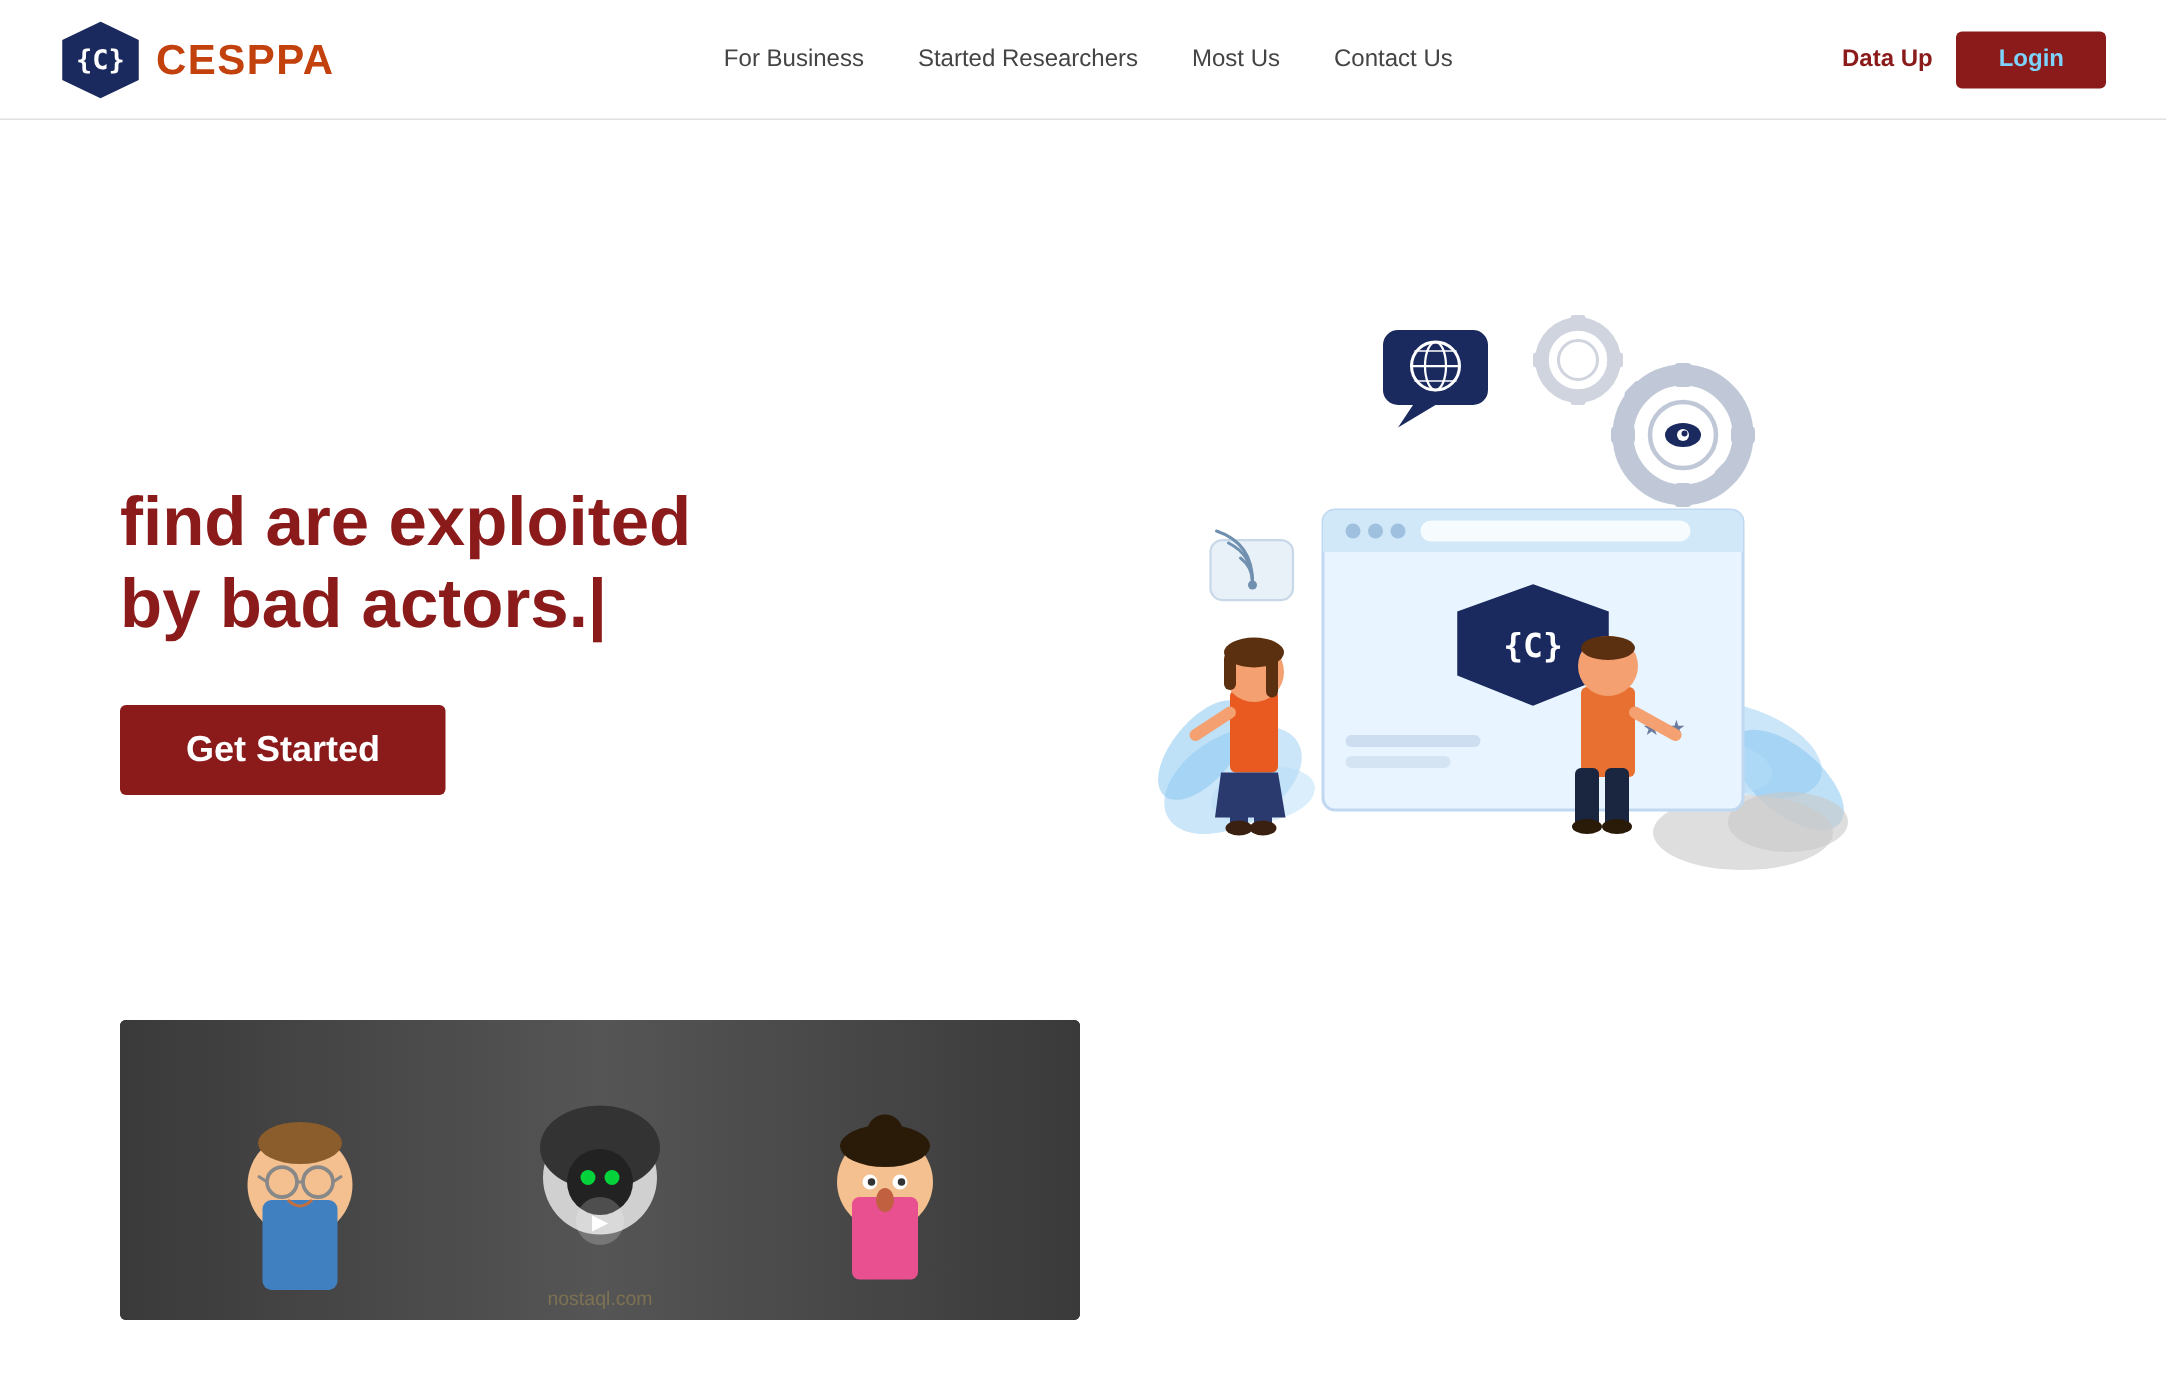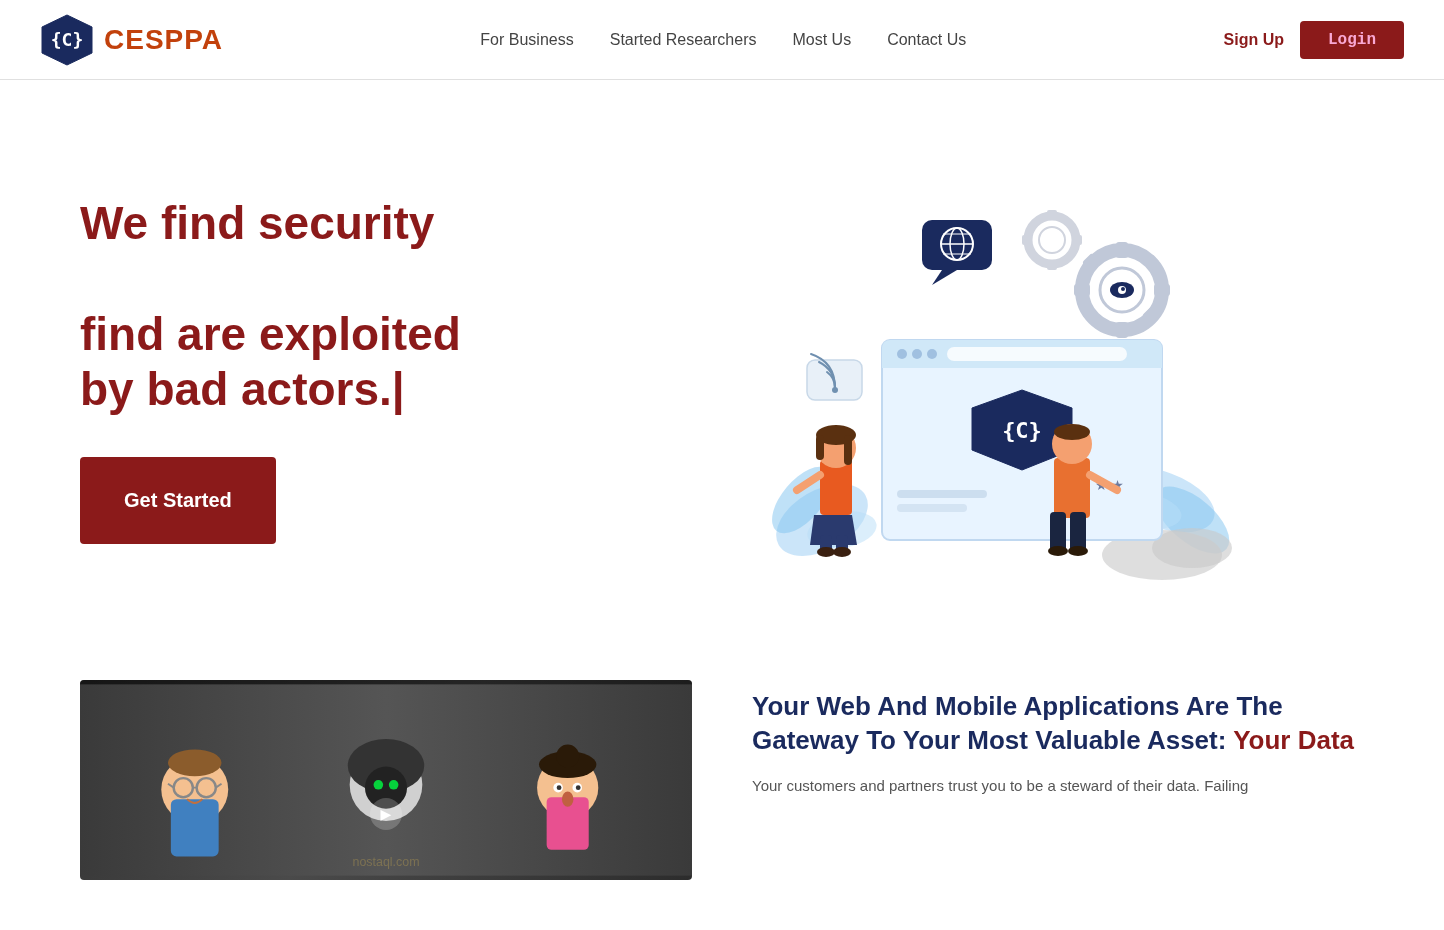--- a/index.html
+++ b/index.html
@@ -48,28 +48,27 @@
     }
     .signup-link {
       color: #8b1a1a;
       font-size: 16px;
       font-weight: 600;
       text-decoration: none;
       cursor: pointer;
     }
     .login-btn {
       background: #8b1a1a;
-      color: #f9a8d4;
+      color: #7dd3fc;
       border: none;
       padding: 10px 28px;
       font-size: 16px;
       font-weight: 600;
       border-radius: 4px;
       cursor: pointer;
-      font-family: Liberation Mono, monospace;
     }
 
     
     .hero {
       display: flex;
       align-items: center;
       justify-content: space-between;
       padding: 60px 80px 40px 80px;
       min-height: 560px;
       background: #fff;
@@ -82,22 +81,22 @@
       font-size: 46px;
       font-weight: 800;
       color: #8b1a1a;
       line-height: 1.2;
       margin-bottom: 40px;
     }
     .get-started-btn {
       background: #8b1a1a;
       color: #fff;
       border: none;
-      padding: 32px 44px;
-      font-size: 20px;
+      padding: 16px 44px;
+      font-size: 24px;
       font-weight: 600;
       border-radius: 4px;
       cursor: pointer;
       text-align: center;
     }
 
     
     .hero-right {
       flex: 1;
       display: flex;
@@ -203,29 +202,29 @@
   </div>
 
   <ul class="nav-links">
     <li><a href="#">For Business</a></li>
     <li><a href="#">Started Researchers</a></li>
     <li><a href="#">Most Us</a></li>
     <li><a href="#">Contact Us</a></li>
   </ul>
 
   <div class="nav-actions">
-    <a class="signup-link" href="#">Sign Up</a>
+    <a class="signup-link" href="#">Data Up</a>
     <button class="login-btn">Login</button>
   </div>
 </nav>
 
 <section class="hero">
   <div class="hero-left">
     <h1 class="hero-title">
-      <span>We find security</span><br>
+      <br>
       <br>
       <span>find are exploited</span><br>
       <span>by bad actors.|</span>
     </h1>
     <button class="get-started-btn">Get Started</button>
   </div>
 
   <div class="hero-right">
 
     <svg class="illustration-svg" viewBox="0 0 520 420" xmlns="http://www.w3.org/2000/svg">
@@ -398,20 +397,13 @@
         <circle cx="501" cy="108" r="2.5" fill="#333"></circle>
         <circle cx="521" cy="108" r="2.5" fill="#333"></circle>
 
         <text x="320" y="190" text-anchor="middle" fill="rgba(200,170,80,0.35)" font-size="13" font-family="Arial">nostaql.com</text>
       </svg>
 
       <div class="play-btn-circle">▶</div>
     </div>
   </div>
 
-  <div class="text-content">
-    <h2 class="section-title">
-      <span>Your Web And Mobile Applications Are The Gateway To Your Most Valuable Asset:</span>
-      <span class="highlight">Your Data</span>
-    </h2>
-    <p class="section-desc">Your customers and partners trust you to be a steward of their data. Failing</p>
-  </div>
 </section>
 
 </body></html>

